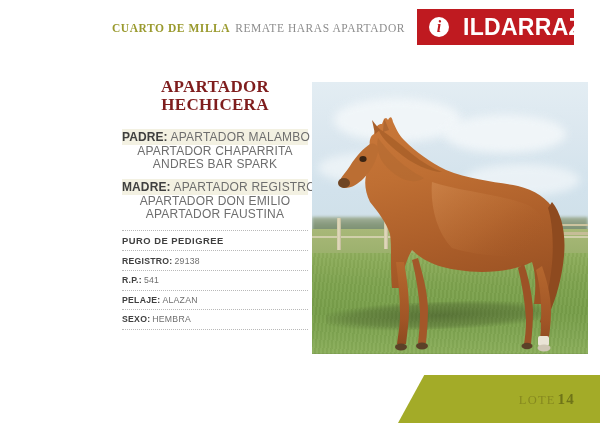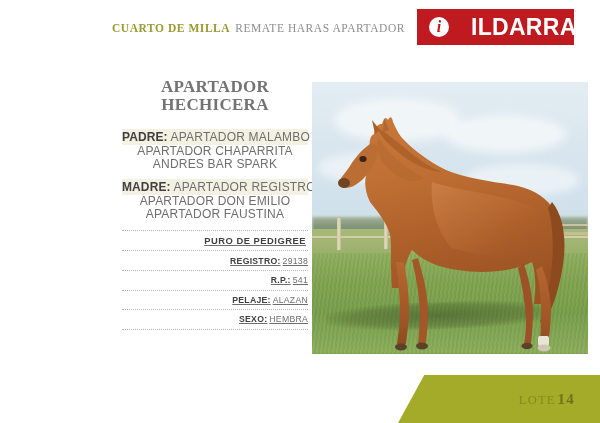--- a/index.html
+++ b/index.html
@@ -63,21 +63,21 @@
     font-family: "Liberation Serif", serif;
     font-style: italic;
     font-weight: bold;
     font-size: 16px;
     color: #bf1a20;
     line-height: 1;
     position: relative;
     top: -0.5px;
   }
   #logo-word {
-    margin-left: 22px;
+    margin-left: 14px;
     color: #ffffff;
     font-family: "Liberation Sans", sans-serif;
     font-weight: bold;
     font-size: 23px;
     letter-spacing: 0.3px;
     line-height: 1;
   }
 
   
   #left-col {
@@ -85,21 +85,21 @@
     left: 122px; top: 78px;
     width: 186px;
   }
 
   #animal-title {
     text-align: center;
     font-family: "Liberation Serif", serif;
     font-weight: bold;
     font-size: 17px;
     line-height: 17.5px;
-    color: #737373;
+    color: #7f1d1d;
     letter-spacing: 0.3px;
   }
   #animal-title .ln2 { display: block; }
 
   #pedigree {
     margin-top: 16px;
   }
   .ped-block {
     margin-bottom: 9px;
   }
@@ -121,27 +121,26 @@
     letter-spacing: 0.1px;
   }
 
   
   #spec-table {
     margin-top: 4px;
     border-top: 1px dotted #b9b9b9;
   }
   .spec-row {
     border-bottom: 1px dotted #b9b9b9;
-    text-align: right;
+    text-align: left;
     padding: 4.2px 0 4.4px 0;
     font-size: 8.7px;
     color: #6e6e6e;
     letter-spacing: 0.25px;
     white-space: nowrap;
-    text-decoration: underline;
   }
   .spec-row .k {
     font-weight: bold;
     color: #3f3f3f;
   }
   .spec-row.single .k {
     font-size: 9.4px;
     letter-spacing: 0.5px;
   }
   .spec-row .v { margin-left: 2px; }

